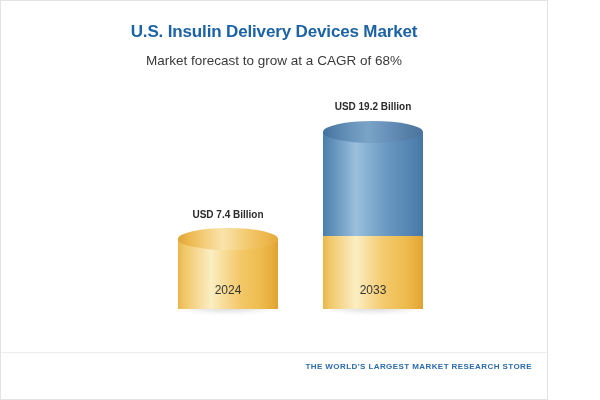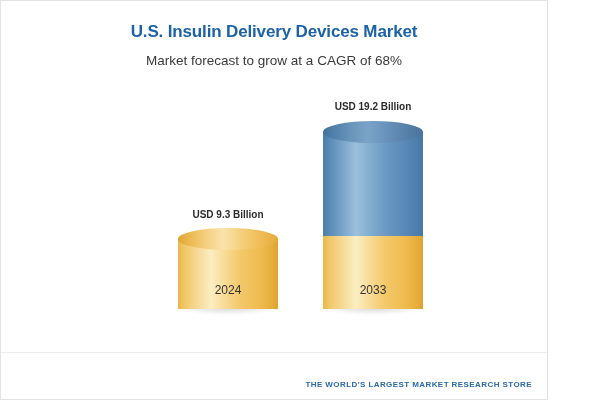--- a/index.html
+++ b/index.html
@@ -209,40 +209,40 @@
     font-size: 17.5px;
     font-weight: bold;
     letter-spacing: 0.2px;
     color: #1d5fa2;
     line-height: 1.05;
     white-space: nowrap;
   }
   .logo-main .logo-and { color: #f0a92c; }
   .logo-main .logo-word { color: #1d5fa2; }
   .logo-tag {
-    margin-top: 20px;
+    margin-top: 2px;
     font-size: 8px;
     font-weight: bold;
     letter-spacing: 0.42px;
     color: #2d6bab;
     white-space: nowrap;
   }
 </style>
 </head>
 <body>
 
 <div class="screenshot">
 
   <div class="chart-title">U.S. Insulin Delivery Devices Market</div>
   <div class="chart-subtitle">Market forecast to grow at a CAGR of 68%</div>
 
   <div class="plot-area">
 
     <div class="bar-group g2024">
-      <div class="value-label">USD 9.3 Billion</div>
+      <div class="value-label">USD 7.4 Billion</div>
       <div class="cylinder">
         <div class="shadow"></div>
         <div class="seg seg-yellow" style="top:11px; bottom:0;"></div>
         <div class="bottom-round seg-yellow"></div>
         <div class="cap cap-yellow" style="top:0;"></div>
       </div>
       <div class="axis-label">2024</div>
     </div>
 
     <div class="bar-group g2034">

